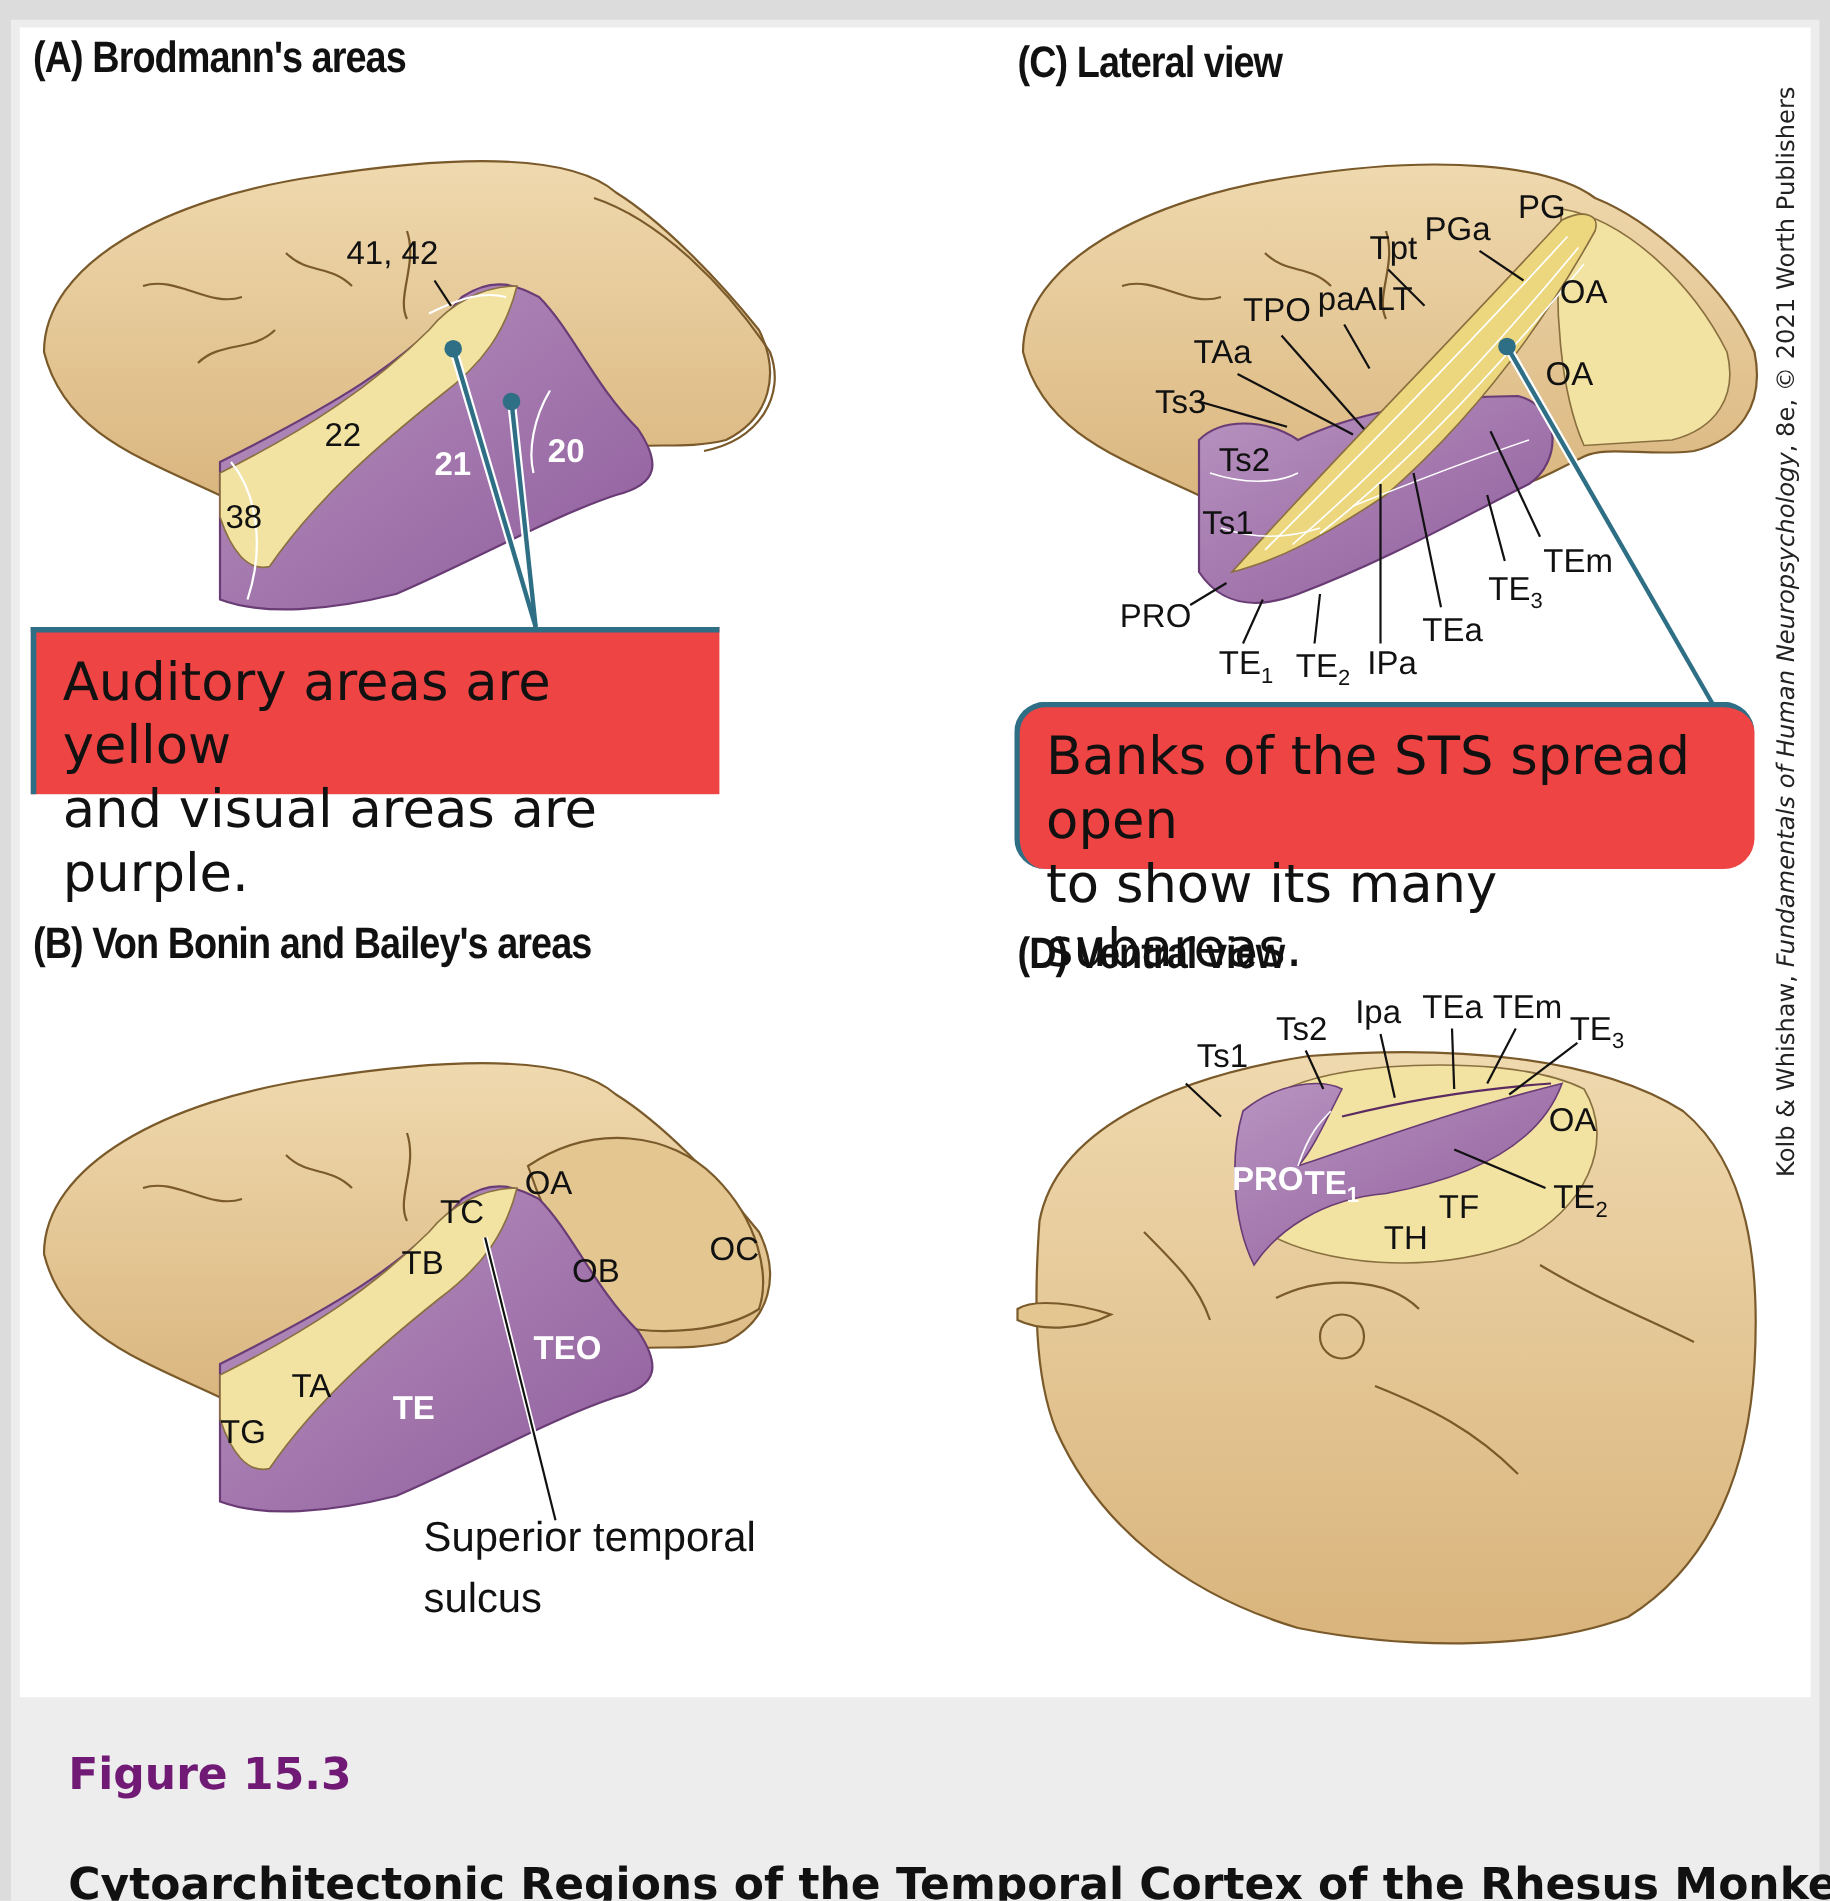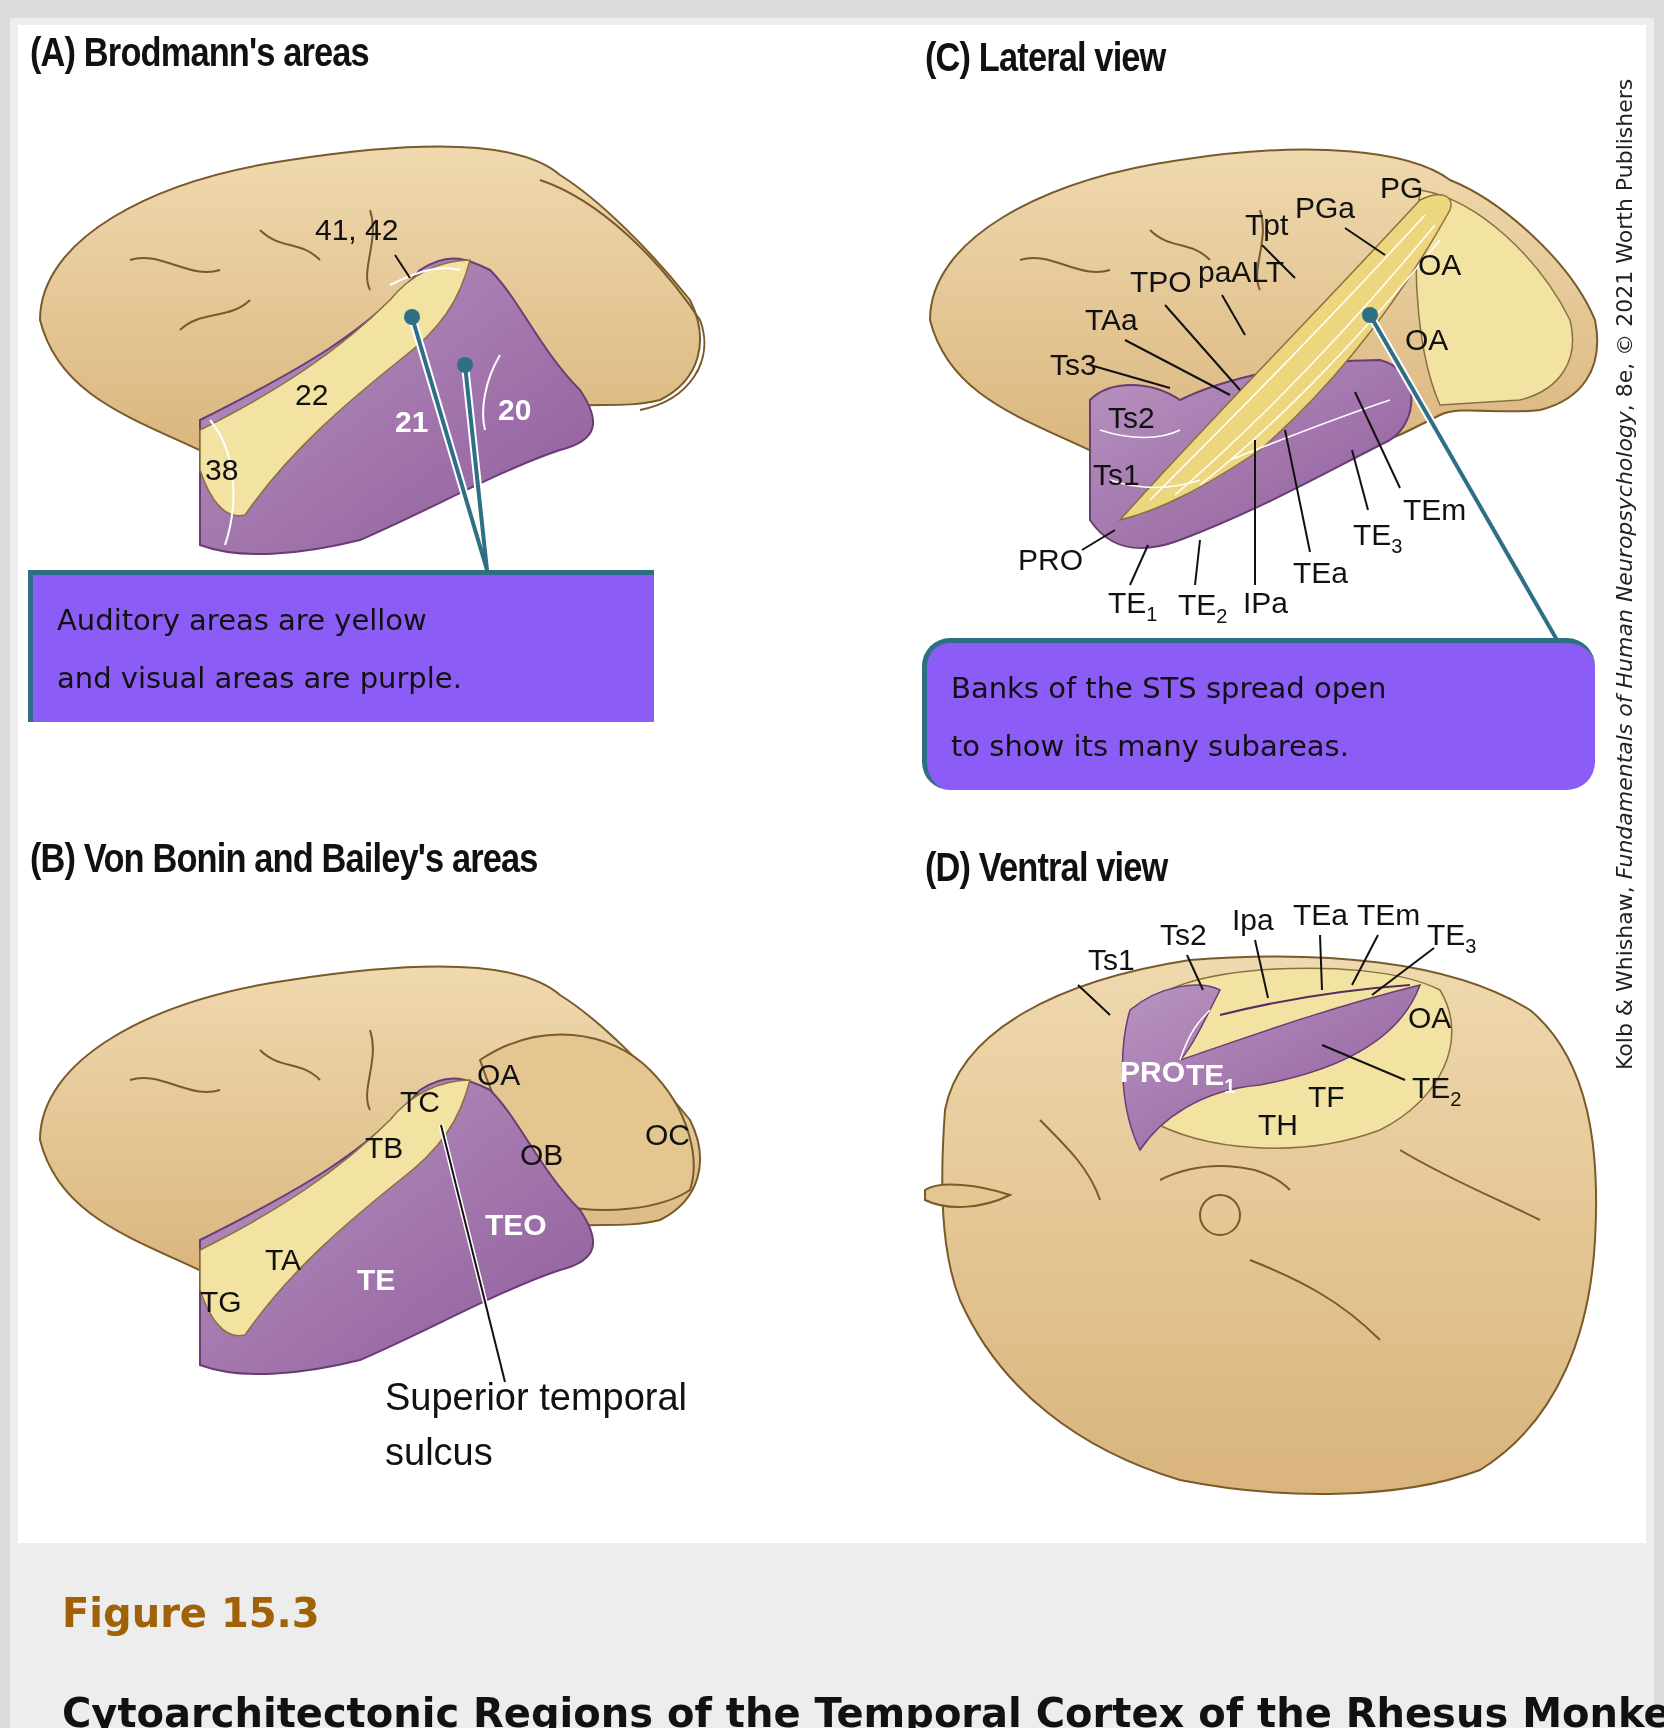--- a/index.html
+++ b/index.html
@@ -1,26 +1,26 @@
 <!DOCTYPE html>
 <html><head>
 <meta charset="utf-8">
 <style>
   html,body{margin:0;padding:0;}
   body{width:1664px;height:1728px;overflow:hidden;background:#dcdcdc;font-family:"Liberation Sans",sans-serif;position:relative;}
   .frame{position:absolute;left:10px;top:18px;width:1644px;height:1720px;background:#ededed;}
   .figure-area{position:absolute;left:18px;top:25px;width:1628px;height:1518px;background:#ffffff;}
   .panel-title{position:absolute;font-family:"Liberation Sans",sans-serif;font-weight:bold;font-size:40px;color:#111;letter-spacing:-1px;transform:scaleX(0.86);transform-origin:left top;white-space:nowrap;}
-  .callout{position:absolute;background:#8b5cf6;border-top:5px solid #2e6f85;border-left:5px solid #2e6f85;color:#111;font-family:"DejaVu Sans",sans-serif;font-size:29px;line-height:58px;padding:16px 20px 10px 24px;box-sizing:border-box;}
+  .callout{position:absolute;background:#ef4444;border-top:5px solid #2e6f85;border-left:5px solid #2e6f85;color:#111;font-family:"DejaVu Sans",sans-serif;font-size:48px;line-height:58px;padding:16px 20px 10px 24px;box-sizing:border-box;}
   .credit{position:absolute;left:1612px;top:1070px;transform:rotate(-90deg);transform-origin:left top;font-family:"DejaVu Sans",sans-serif;font-size:22px;color:#222;white-space:nowrap;}
   .credit i{font-style:italic;}
   svg text{font-family:"Liberation Sans",sans-serif;}
   .lbl{font-size:30px;fill:#111;}
   .lbl-w{font-size:30px;fill:#fff;font-weight:bold;}
-  .caption-fig{position:absolute;left:62px;top:1590px;font-family:"DejaVu Sans",sans-serif;font-weight:bold;font-size:40px;color:#a16207;}
+  .caption-fig{position:absolute;left:62px;top:1590px;font-family:"DejaVu Sans",sans-serif;font-weight:bold;font-size:40px;color:#701a75;}
   .caption-title{position:absolute;left:62px;top:1690px;font-family:"DejaVu Sans",sans-serif;font-weight:bold;font-size:40px;color:#111;white-space:nowrap;}
 </style>
 </head>
 <body>
 
 <div class="frame"></div>
 <div class="figure-area"></div>
 
 <div class="panel-title" style="left:30px;top:30px;">(A) Brodmann's areas</div>
 <svg style="position:absolute;left:0;top:0" width="1664" height="1728">

